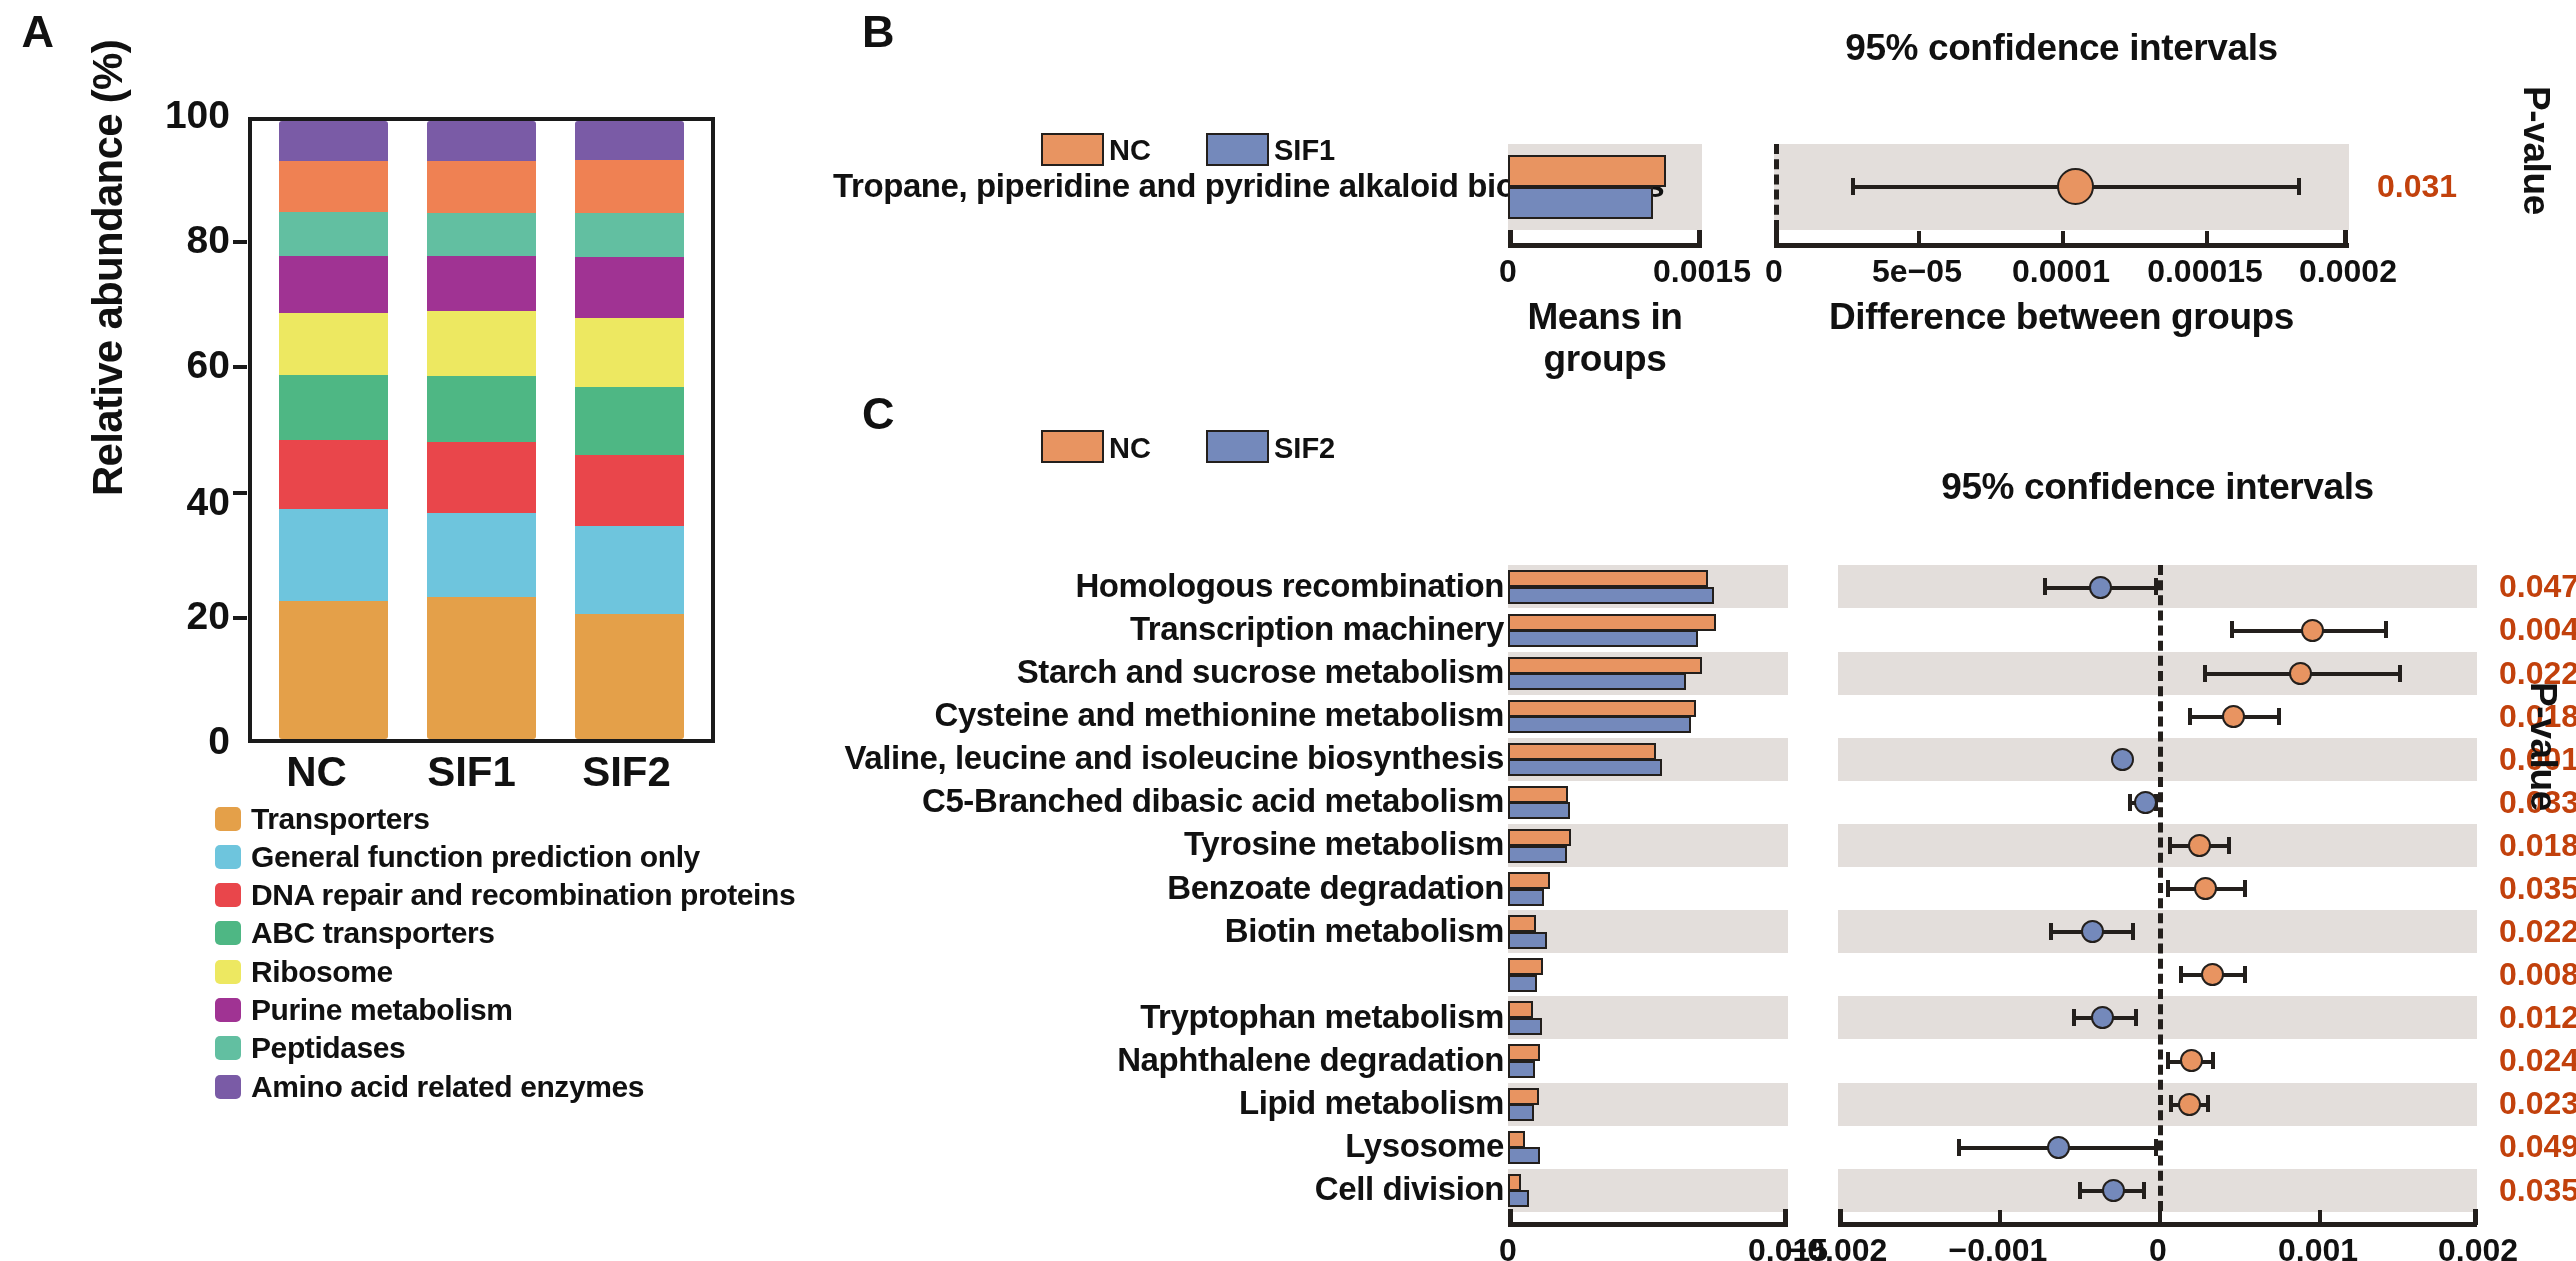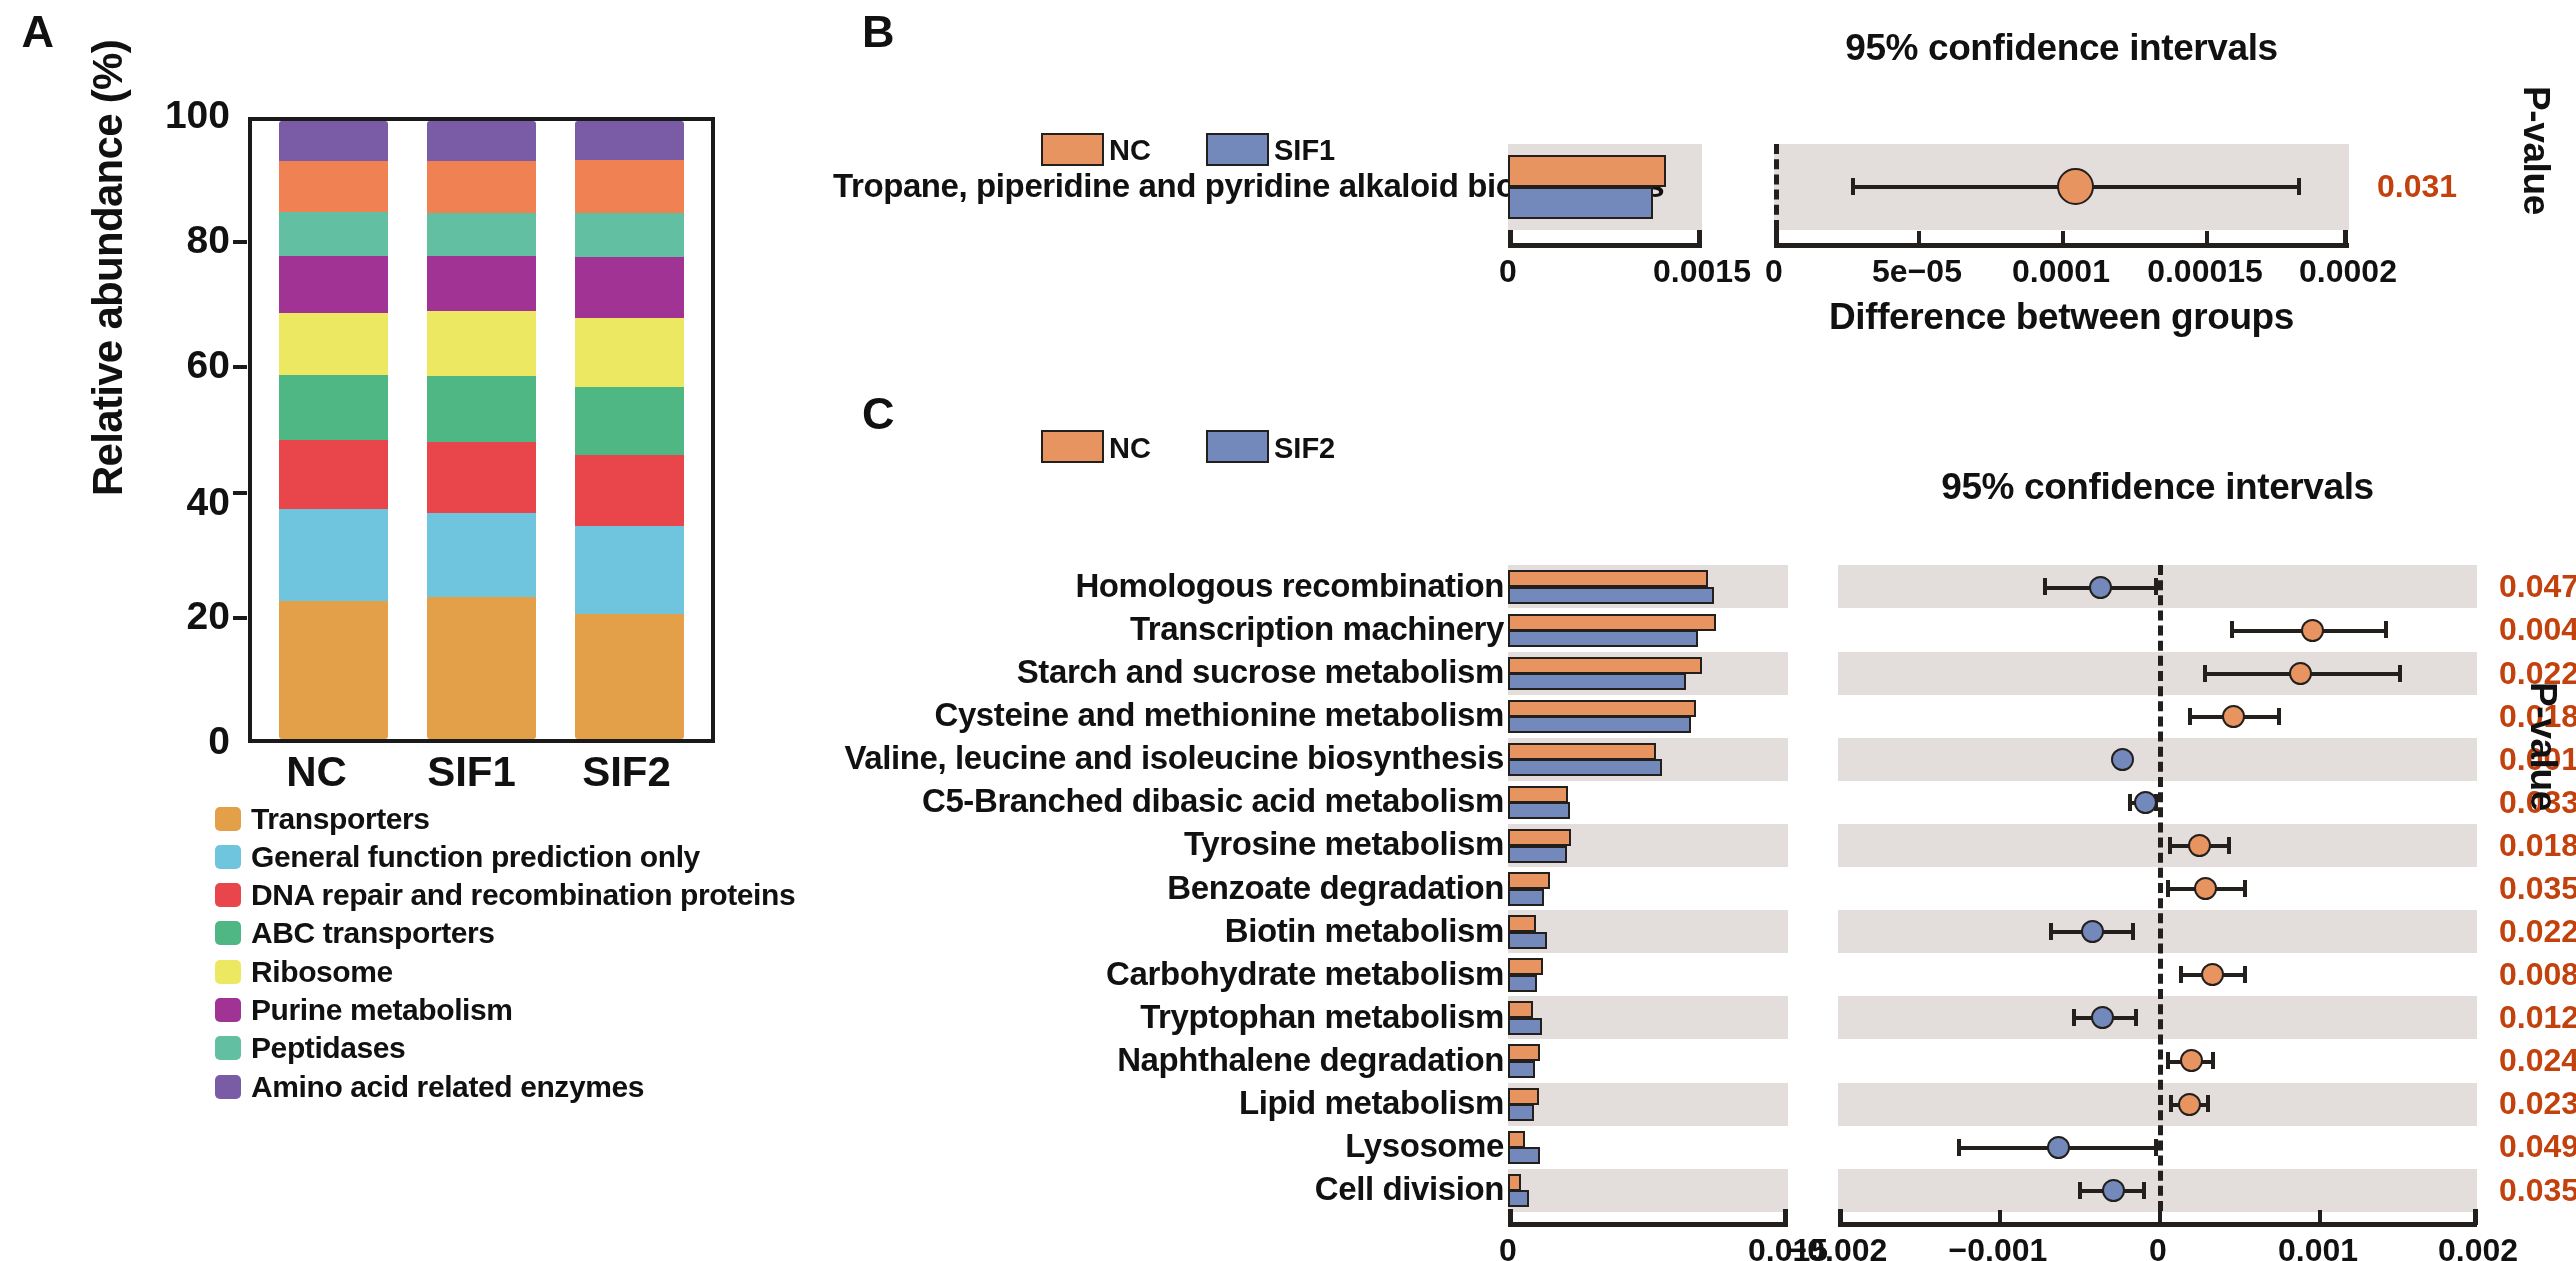--- a/index.html
+++ b/index.html
@@ -176,20 +176,21 @@
       <div class="axend" style="left: 941px; top: 230px;"></div>
       <div class="axend" style="left: 1510px; top: 230px;"></div>
       <div class="axnum" style="left: 862px; width: 158px; top: 253px;">0</div>
       <div class="axtk" style="left: 1084px; top: 231px;"></div>
       <div class="axnum" style="left: 1005px; width: 158px; top: 253px;">5e−05</div>
       <div class="axtk" style="left: 1228px; top: 231px;"></div>
       <div class="axnum" style="left: 1149px; width: 158px; top: 253px;">0.0001</div>
       <div class="axtk" style="left: 1372px; top: 231px;"></div>
       <div class="axnum" style="left: 1293px; width: 158px; top: 253px;">0.00015</div>
       <div class="axnum" style="left: 1436px; width: 158px; top: 253px;">0.0002</div>
+      <div class="axtitle" style="left: 675px; width: 194px; top: 296px;">Means in groups</div>
       <div class="axtitle" style="left: 941px; width: 575px; top: 296px;">Difference between groups</div>
       <div class="pvhead" style="left: 1724px; top: 86px;">P-value</div>
     </div>
 
   <div id="panelC" class="stamp" style="left:833px;top:373px;width:1743px;height:888px;">
       <div class="lgbox" style="left: 208px; top: 57px; width: 63px; height: 33px; background: rgb(232, 148, 97);"></div>
       <div class="lglbl" style="left: 276px; top: 59px;">NC</div>
       <div class="lgbox" style="left: 373px; top: 57px; width: 63px; height: 33px; background: rgb(116, 137, 187);"></div>
       <div class="lglbl" style="left: 441px; top: 59px;">SIF2</div>
       <div class="cititle" style="left: 1005px; width: 639px; top: 93px;">95% confidence intervals</div>
@@ -268,21 +269,20 @@
       <div class="bandlight" style="left: 675px; top: 537px; width: 280px; height: 43px;"></div>
       <div class="bandlight" style="left: 1005px; top: 537px; width: 639px; height: 43px;"></div>
       <div class="catlab" style="left: 0px; width: 671px; top: 539px;">Biotin metabolism</div>
       <div class="rowbar nc" style="left: 675px; top: 542px; width: 28px; height: 16.5px;"></div>
       <div class="rowbar sif" style="left: 675px; top: 559px; width: 39px; height: 16.5px;"></div>
       <div class="whisker" style="left: 1216px; top: 557px; width: 85px;"></div>
       <div class="whcap" style="left: 1216px; top: 550px;"></div>
       <div class="whcap" style="left: 1298px; top: 550px;"></div>
       <div class="dot" style="left: 1248px; top: 547px; width: 23px; height: 23px; background: rgb(116, 137, 187);"></div>
       <div class="pvtxt" style="left: 1666px; top: 540px;">0.022</div>
-      <div class="catlab" style="left: 0px; width: 671px; top: 582px;">Carbohydrate metabolism</div>
       <div class="rowbar nc" style="left: 675px; top: 585px; width: 35px; height: 16.5px;"></div>
       <div class="rowbar sif" style="left: 675px; top: 602px; width: 29px; height: 16.5px;"></div>
       <div class="whisker" style="left: 1346px; top: 600px; width: 67px;"></div>
       <div class="whcap" style="left: 1346px; top: 593px;"></div>
       <div class="whcap" style="left: 1410px; top: 593px;"></div>
       <div class="dot" style="left: 1368px; top: 590px; width: 23px; height: 23px; background: rgb(232, 148, 97);"></div>
       <div class="pvtxt" style="left: 1666px; top: 583px;">0.008</div>
       <div class="bandlight" style="left: 675px; top: 623px; width: 280px; height: 43px;"></div>
       <div class="bandlight" style="left: 1005px; top: 623px; width: 639px; height: 43px;"></div>
       <div class="catlab" style="left: 0px; width: 671px; top: 625px;">Tryptophan metabolism</div>

